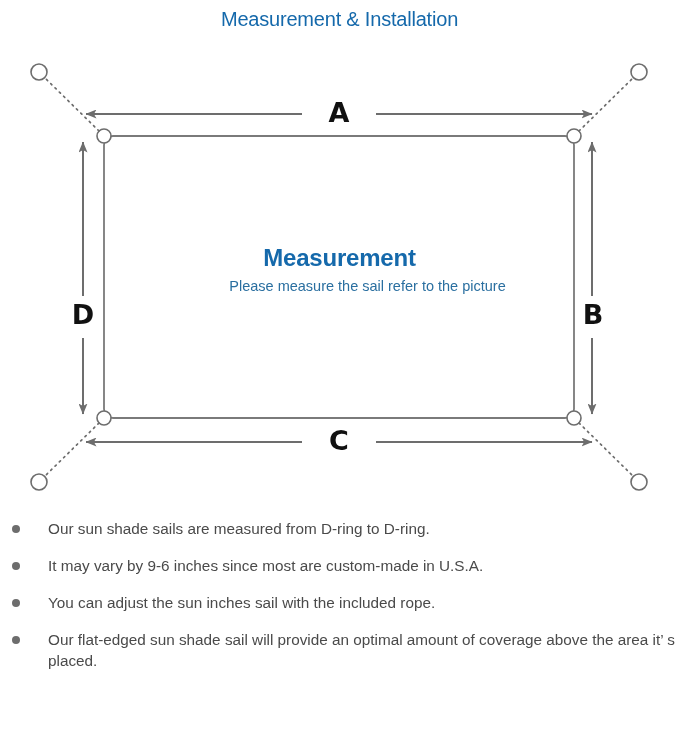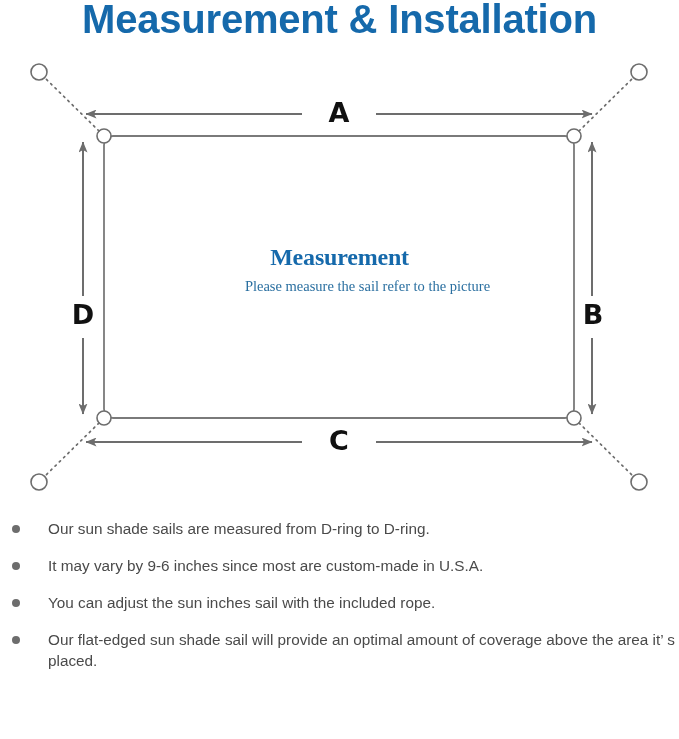--- a/index.html
+++ b/index.html
@@ -15,22 +15,22 @@
     overflow: hidden;
   }
 
   
   #page-title {
     position: absolute;
     top: 0px;
     left: 0;
     width: 679px;
     text-align: center;
-    font-size: 40px;
-    font-weight: bold;
+    font-size: 20px;
+    font-weight: normal;
     color: #1569ab;
     letter-spacing: -0.2px;
     line-height: 38px;
     white-space: nowrap;
   }
 
   
   #diagram-wrap {
     position: absolute;
     top: 48px;
@@ -42,21 +42,20 @@
     display: block;
   }
 
   
   .sail-text {
     position: absolute;
     width: 679px;
     text-align: center;
     color: #1569ab;
     white-space: nowrap;
-    font-family: Liberation Serif, serif;
   }
   #sail-heading {
     top: 196px;
     font-size: 24px;
     font-weight: bold;
     letter-spacing: -0.2px;
   }
   #sail-subheading {
     top: 230px;
     font-size: 14.5px;

